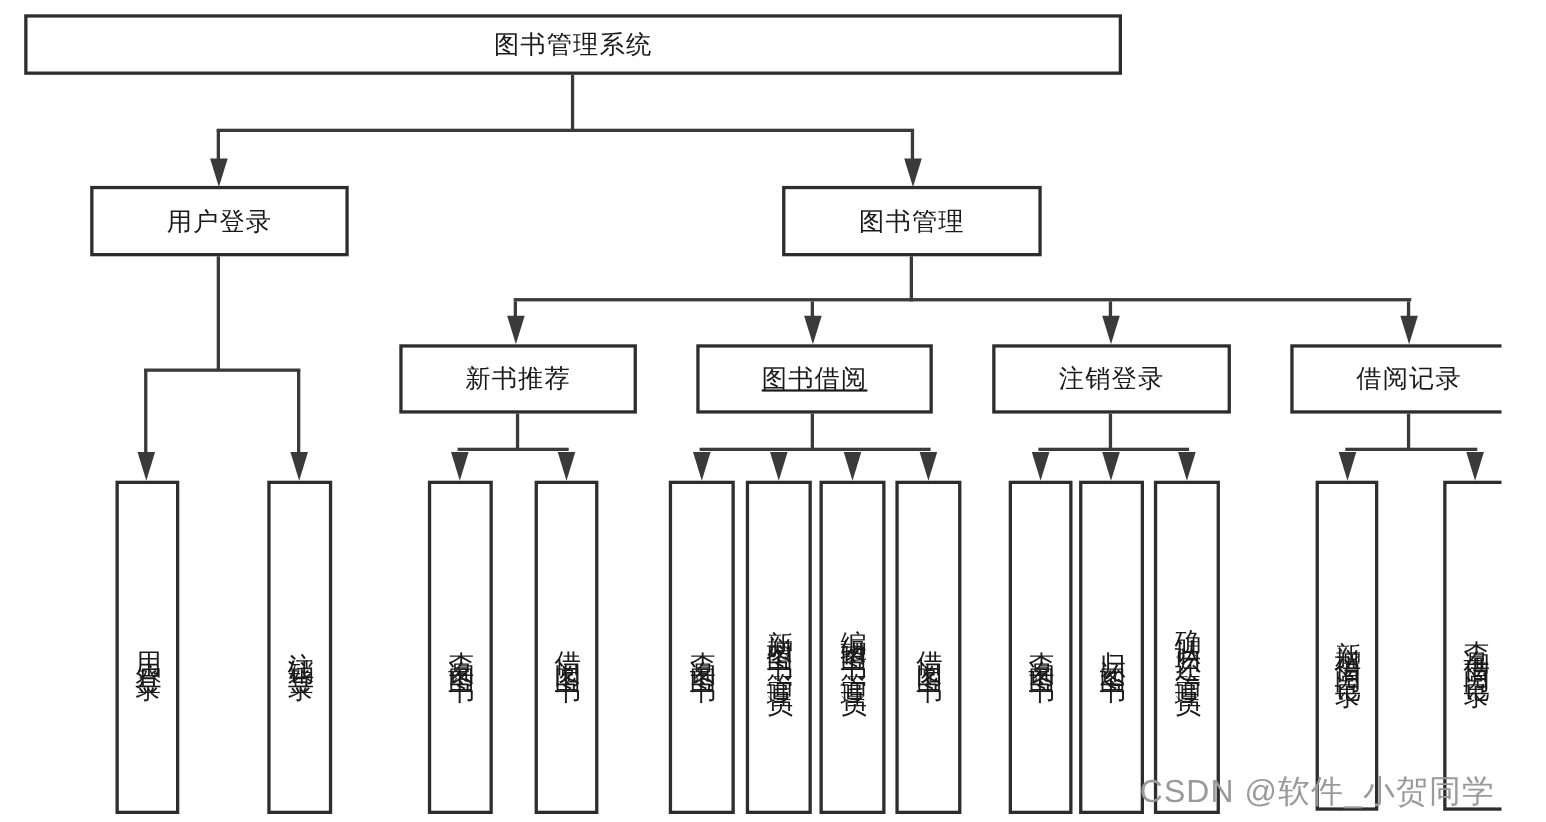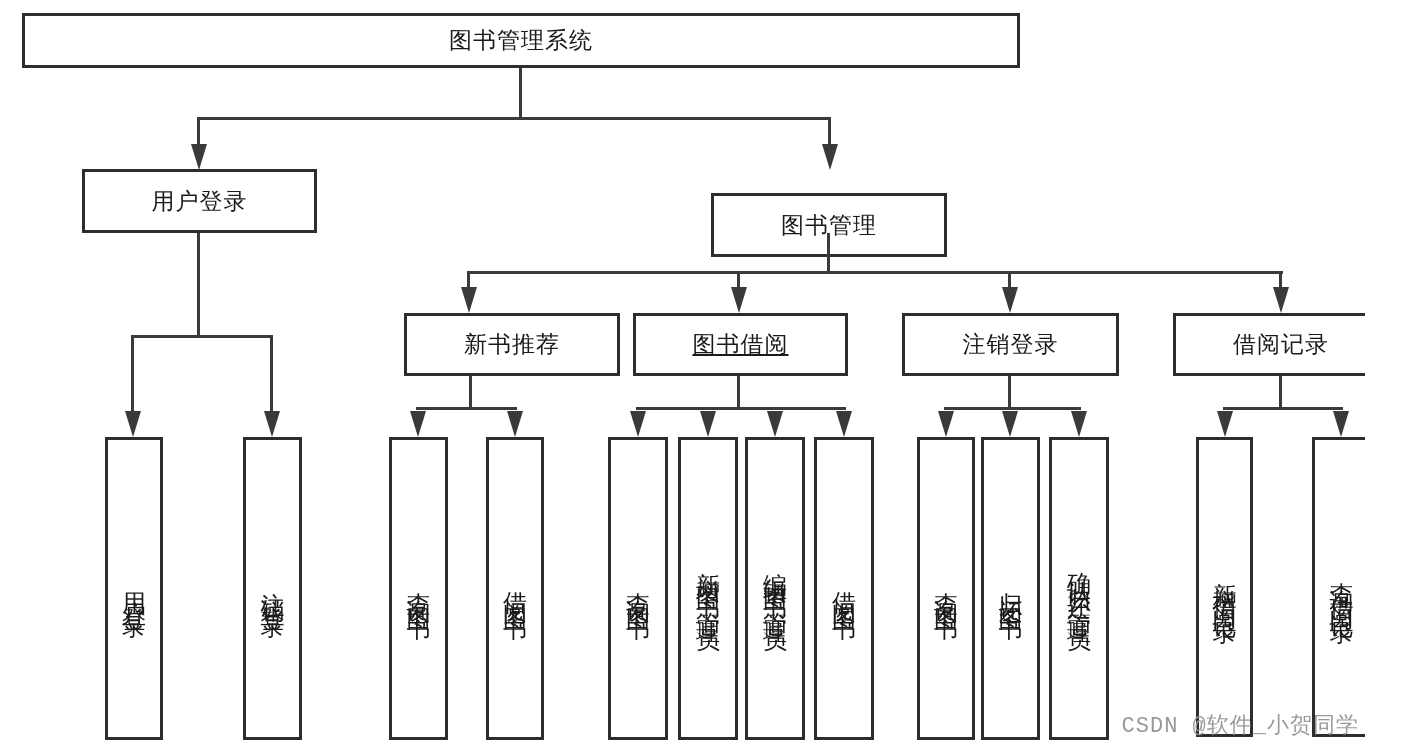--- a/index.html
+++ b/index.html
@@ -64,25 +64,24 @@
     position:absolute;
     width:0;height:0;
     border-left:8px solid transparent;
     border-right:8px solid transparent;
     border-top:26px solid var(--line);
   }
   .watermark{
     position:absolute;
     right:6px;
     bottom:7px;
-    font-size:22px;
+    font-size:29px;
     color:var(--watermark);
     letter-spacing:1px;
     white-space:nowrap;
-    font-family:Liberation Mono, monospace;
   }
 </style>
 </head>
 <body>
 
 <div class="canvas">
 
   <div class="box" style="left:22px;top:13px;width:998px;height:55px;">
     <span>图书管理系统</span>
   </div>
@@ -90,21 +89,21 @@
   <div class="vline" style="left:519px;top:68px;height:50px;"></div>
   <div class="hline" style="left:197px;top:117px;width:634px;"></div>
   <div class="vline" style="left:197px;top:118px;height:28px;"></div>
   <div class="vline" style="left:828px;top:118px;height:28px;"></div>
   <div class="arrow" style="left:191px;top:144px;"></div>
   <div class="arrow" style="left:822px;top:144px;"></div>
 
   <div class="box" style="left:82px;top:169px;width:235px;height:64px;">
     <span>用户登录</span>
   </div>
-  <div class="box" style="left:711px;top:169px;width:236px;height:64px;margin-top:24px;">
+  <div class="box" style="left:711px;top:169px;width:236px;height:64px;">
     <span>图书管理</span>
   </div>
 
   <div class="vline" style="left:197px;top:233px;height:104px;"></div>
   <div class="hline" style="left:131px;top:335px;width:142px;"></div>
   <div class="vline" style="left:131px;top:336px;height:77px;"></div>
   <div class="vline" style="left:270px;top:336px;height:77px;"></div>
   <div class="arrow" style="left:125px;top:411px;"></div>
   <div class="arrow" style="left:264px;top:411px;"></div>
 
@@ -112,21 +111,21 @@
   <div class="hline" style="left:467px;top:271px;width:816px;"></div>
   <div class="vline" style="left:467px;top:274px;height:15px;"></div>
   <div class="vline" style="left:737px;top:274px;height:15px;"></div>
   <div class="vline" style="left:1008px;top:274px;height:15px;"></div>
   <div class="vline" style="left:1279px;top:274px;height:15px;"></div>
   <div class="arrow" style="left:461px;top:287px;"></div>
   <div class="arrow" style="left:731px;top:287px;"></div>
   <div class="arrow" style="left:1002px;top:287px;"></div>
   <div class="arrow" style="left:1273px;top:287px;"></div>
 
-  <div class="box" style="left:363px;top:313px;width:216px;height:63px;margin-left:41px;">
+  <div class="box" style="left:363px;top:313px;width:216px;height:63px;">
     <span>新书推荐</span>
   </div>
   <div class="box" style="left:633px;top:313px;width:215px;height:63px;text-decoration:underline;">
     <span>图书借阅</span>
   </div>
   <div class="box" style="left:902px;top:313px;width:217px;height:63px;">
     <span>注销登录</span>
   </div>
   <div class="box" style="left:1173px;top:313px;width:216px;height:63px;">
     <span>借阅记录</span>

